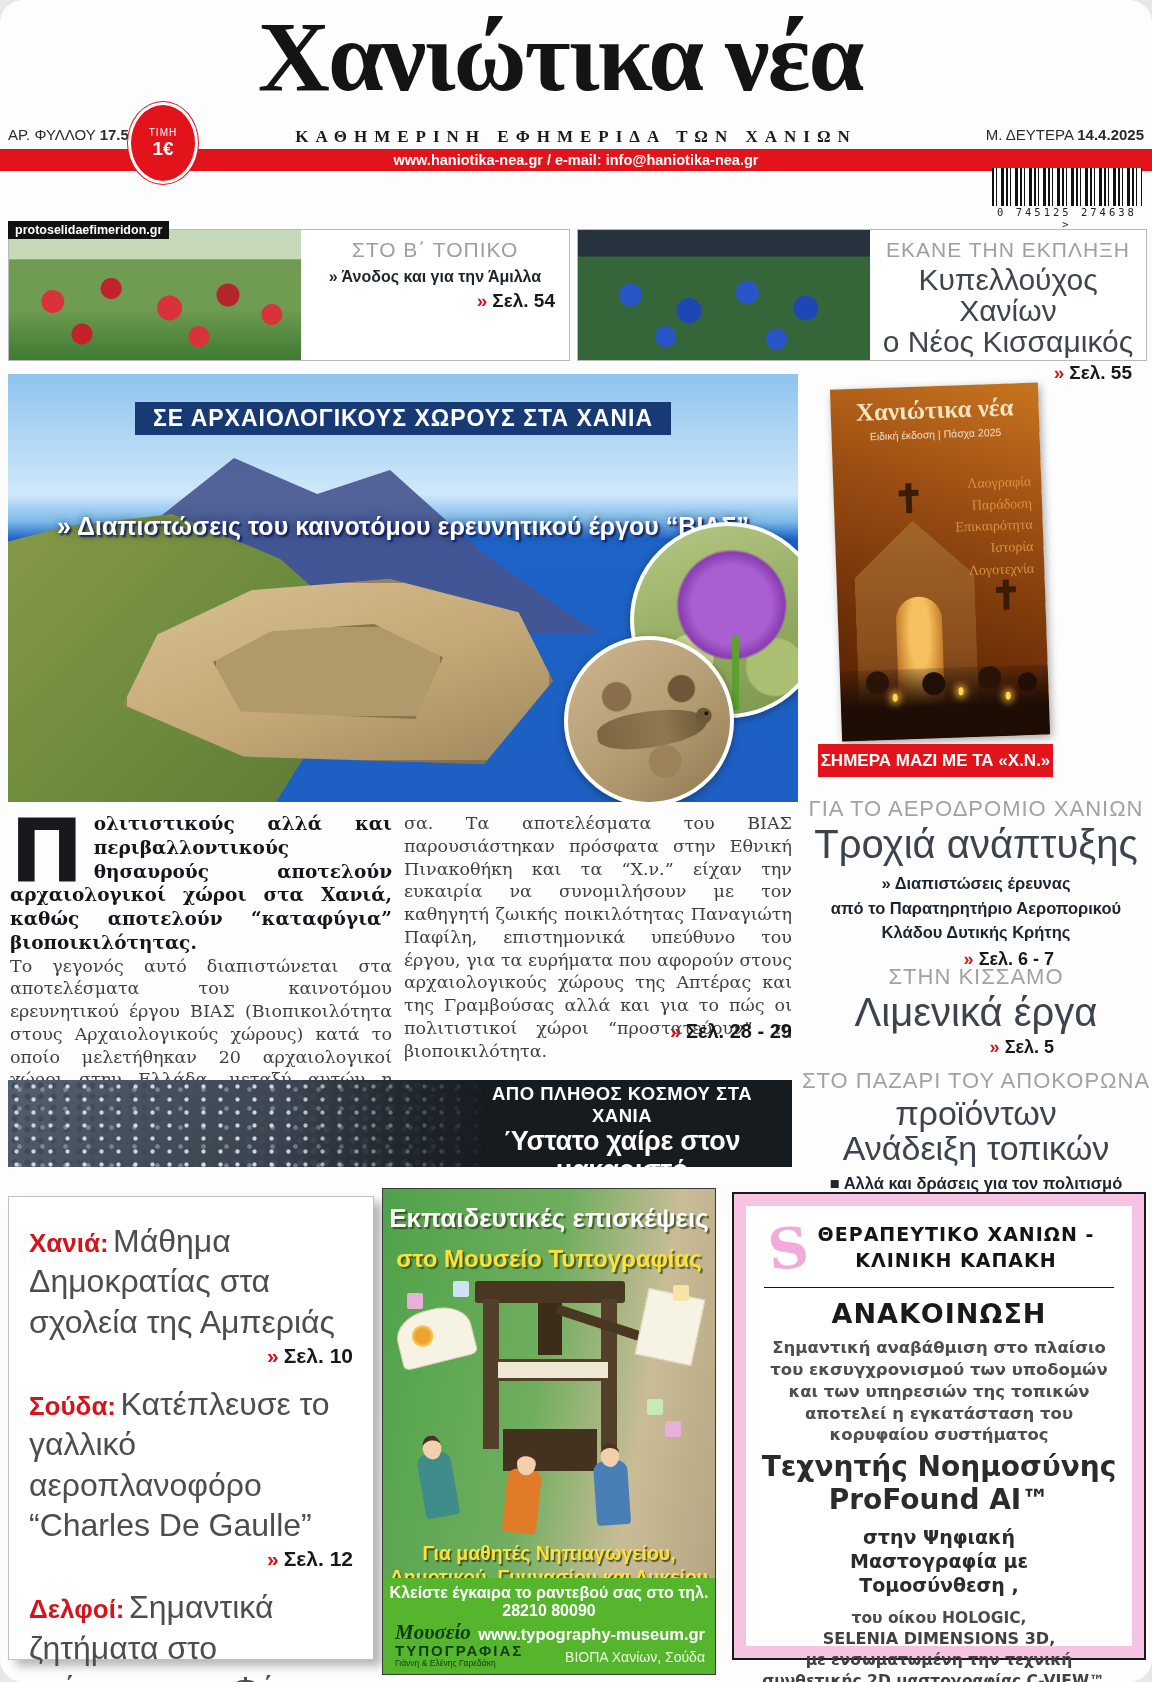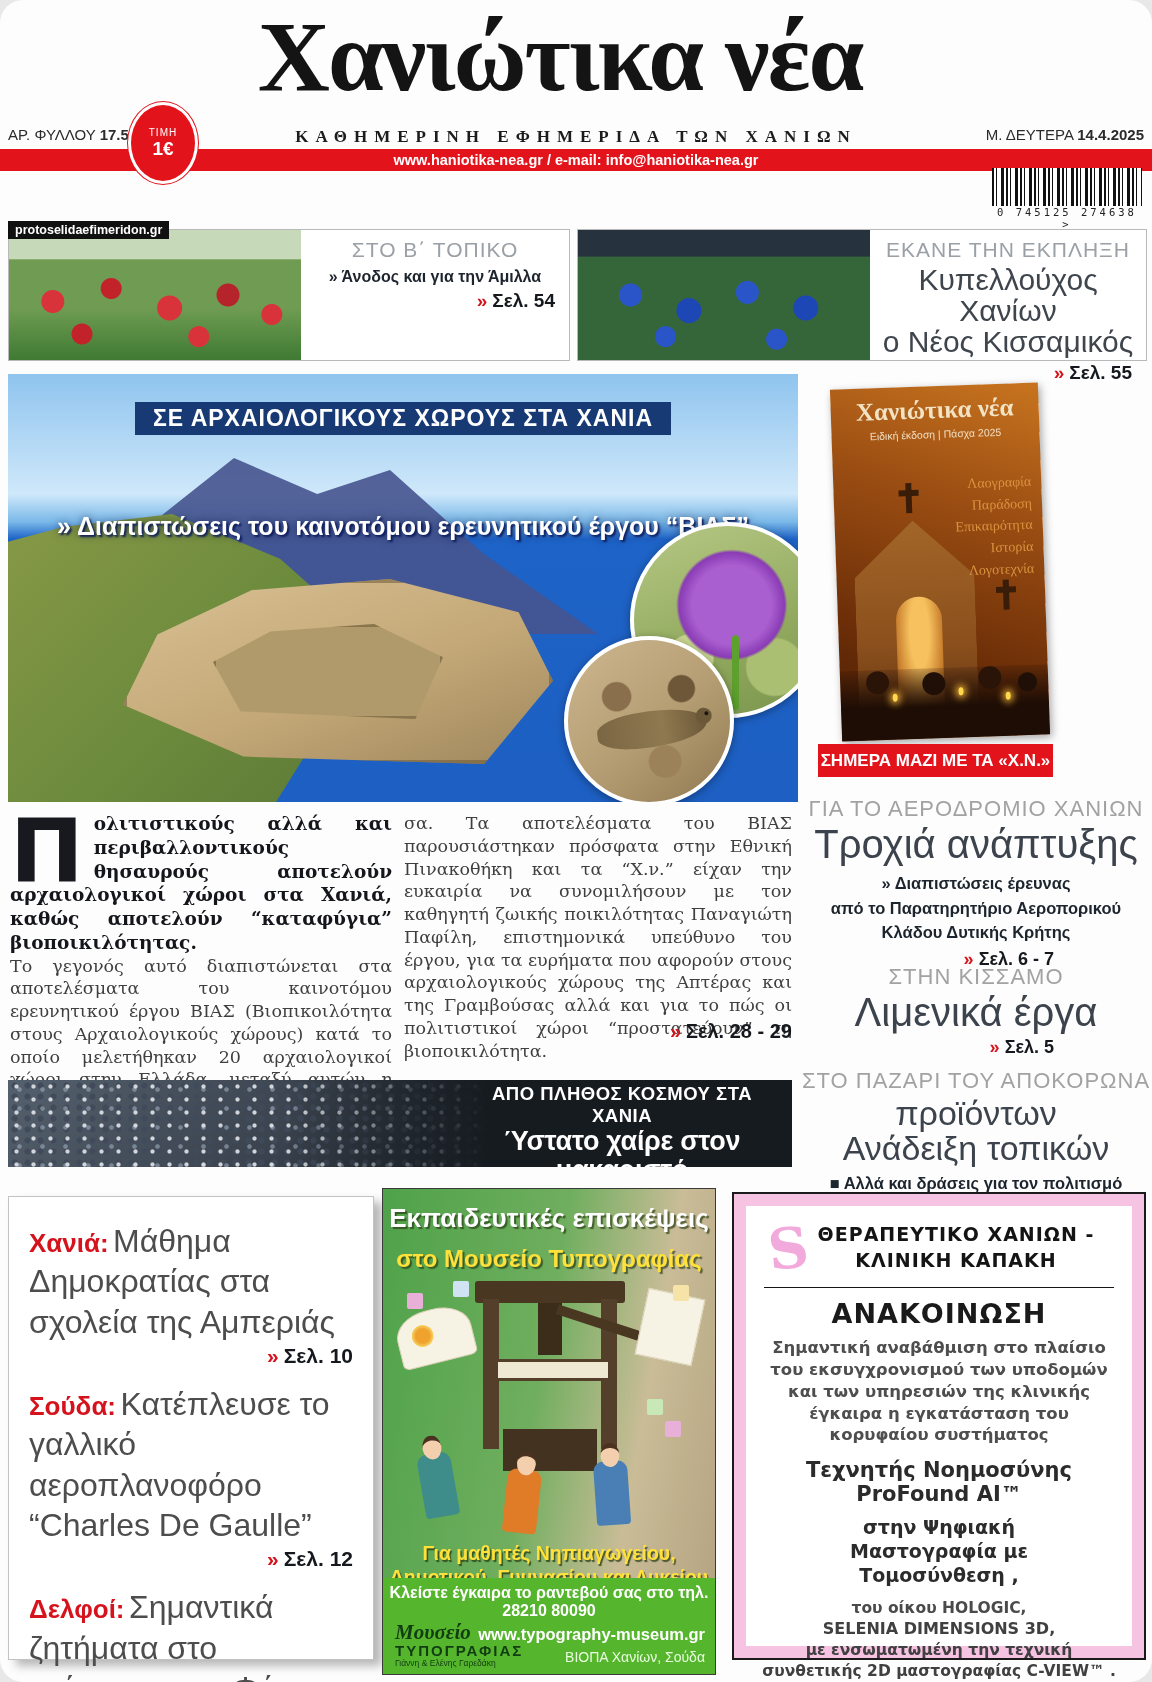--- a/index.html
+++ b/index.html
@@ -215,21 +215,21 @@
   .clinic{left:732px;top:1192px;width:414px;height:468px;border:2px solid #1a1a1a;background:#f6c3e3;
      box-sizing:border-box;padding:12px;}
   .clinic-inner{position:relative;width:100%;height:100%;background:#fff;box-sizing:border-box;
      padding:16px 12px 10px;text-align:center;font-family:"DejaVu Sans",sans-serif;}
   .clinic-logo{position:absolute;left:22px;top:14px;color:#f2aadd;font-size:56px;font-weight:bold;
      font-family:"DejaVu Serif",serif;transform:rotate(-6deg);line-height:1;}
   .clinic-name{margin-left:34px;font-weight:bold;font-size:19px;color:#141414;letter-spacing:1px;line-height:1.35;}
   .clinic-hr{border:none;border-top:1.5px solid #141414;margin:14px 6px 10px;}
   .clinic-heading{font-weight:bold;font-size:27px;color:#1a1a1a;letter-spacing:1px;}
   .clinic-p1{font-weight:bold;font-size:16.5px;color:#4e4e4e;line-height:1.32;margin:8px 10px 0;}
-  .clinic-p2{font-weight:bold;font-size:21px;color:#2b2b2b;margin-top:12px;}
+  .clinic-p2{font-weight:bold;font-size:28px;color:#2b2b2b;margin-top:4px;}
   .clinic-p3{font-weight:bold;font-size:19px;color:#2b2b2b;margin:10px 40px 0;line-height:1.25;}
   .clinic-p4{font-weight:bold;font-size:15.5px;color:#4a4a4a;margin-top:12px;}
   .clinic-p5{font-weight:bold;font-size:16px;color:#404040;margin-top:2px;}
   .clinic-p6{font-weight:bold;font-size:15.5px;color:#404040;margin-top:2px;line-height:1.3;}
 </style>
 </head>
 <body>
 
 <div id="page">
 
@@ -446,21 +446,21 @@
 
   <div class="abs clinic">
     <div class="clinic-inner">
       <div class="clinic-logo">S</div>
       <div class="clinic-name">
         <div>ΘΕΡΑΠΕΥΤΙΚΟ ΧΑΝΙΩΝ -</div>
         <div>ΚΛΙΝΙΚΗ ΚΑΠΑΚΗ</div>
       </div>
       <hr class="clinic-hr">
       <div class="clinic-heading">ΑΝΑΚΟΙΝΩΣΗ</div>
-      <div class="clinic-p1">Σημαντική αναβάθμιση στο πλαίσιο του εκσυγχρονισμού των υποδομών και των υπηρεσιών της κλινικής έγκαιρα η εγκατάσταση του κορυφαίου συστήματος</div>
+      <div class="clinic-p1">Σημαντική αναβάθμιση στο πλαίσιο του εκσυγχρονισμού των υποδομών και των υπηρεσιών της τοπικών αποτελεί η εγκατάσταση του κορυφαίου συστήματος</div>
       <div class="clinic-p2">Τεχνητής Νοημοσύνης ProFound AI™</div>
       <div class="clinic-p3">στην Ψηφιακή Μαστογραφία με Τομοσύνθεση ,</div>
       <div class="clinic-p4">του  οίκου HOLOGIC,</div>
       <div class="clinic-p5">SELENIA DIMENSIONS 3D,</div>
       <div class="clinic-p6">με ενσωματωμένη την τεχνική συνθετικής 2D μαστογραφίας C-VIEW™ .</div>
 
     </div>
   </div>
 
 </div>

